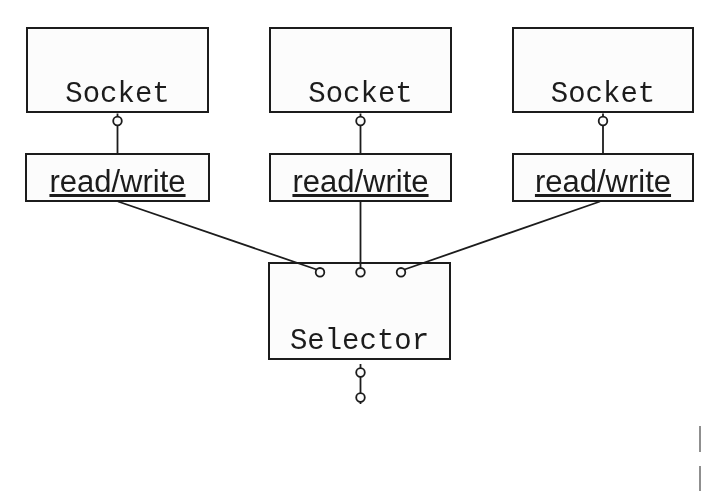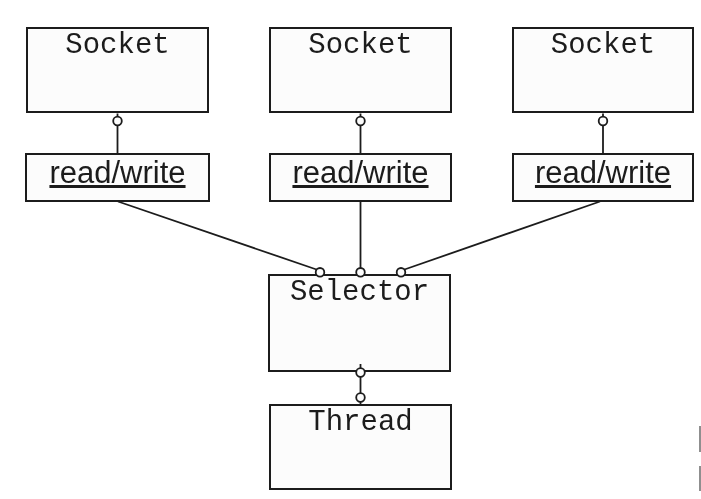--- a/index.html
+++ b/index.html
@@ -15,21 +15,21 @@
     width: 701px;
     height: 499px;
     background: var(--background);
     overflow: hidden;
   }
   .node {
     position: absolute;
     border: 2px solid var(--ink);
     background: var(--node-fill);
     display: flex;
-    align-items: flex-start;
+    align-items: flex-end;
     justify-content: center;
     color: var(--ink);
   }
   .mono .lbl {
     font-family: "Liberation Mono", "DejaVu Sans Mono", monospace;
     font-size: 29px;
     font-weight: 400;
     white-space: nowrap;
   }
   .sans .lbl {
@@ -78,25 +78,22 @@
   <div class="node sans" style="left:25px; top:153px; width:185px; height:49px;">
     <span class="lbl">read/write</span>
   </div>
   <div class="node sans" style="left:269px; top:153px; width:183px; height:49px;">
     <span class="lbl">read/write</span>
   </div>
   <div class="node sans" style="left:512px; top:153px; width:182px; height:49px;">
     <span class="lbl">read/write</span>
   </div>
 
-  <div class="node mono" style="left:268px; top:274px; width:183px; height:98px;">
+  <div class="node mono" style="left:268px; top:262px; width:183px; height:98px;">
     <span class="lbl">Selector</span>
-  </div>
-  <div class="node mono" style="left:269px; top:404px; width:183px; height:86px;">
-    <span class="lbl">Thread</span>
   </div>
 
   <svg class="wires" width="701" height="499" viewBox="0 0 701 499" aria-hidden="true">
 
     <line x1="117.5" y1="113.5" x2="117.5" y2="153"></line>
     <line x1="360.5" y1="113.5" x2="360.5" y2="153"></line>
     <line x1="603" y1="113.5" x2="603" y2="153"></line>
 
     <line x1="118" y1="201.5" x2="316.5" y2="269.5"></line>
     <line x1="360.5" y1="201.5" x2="360.5" y2="276"></line>

